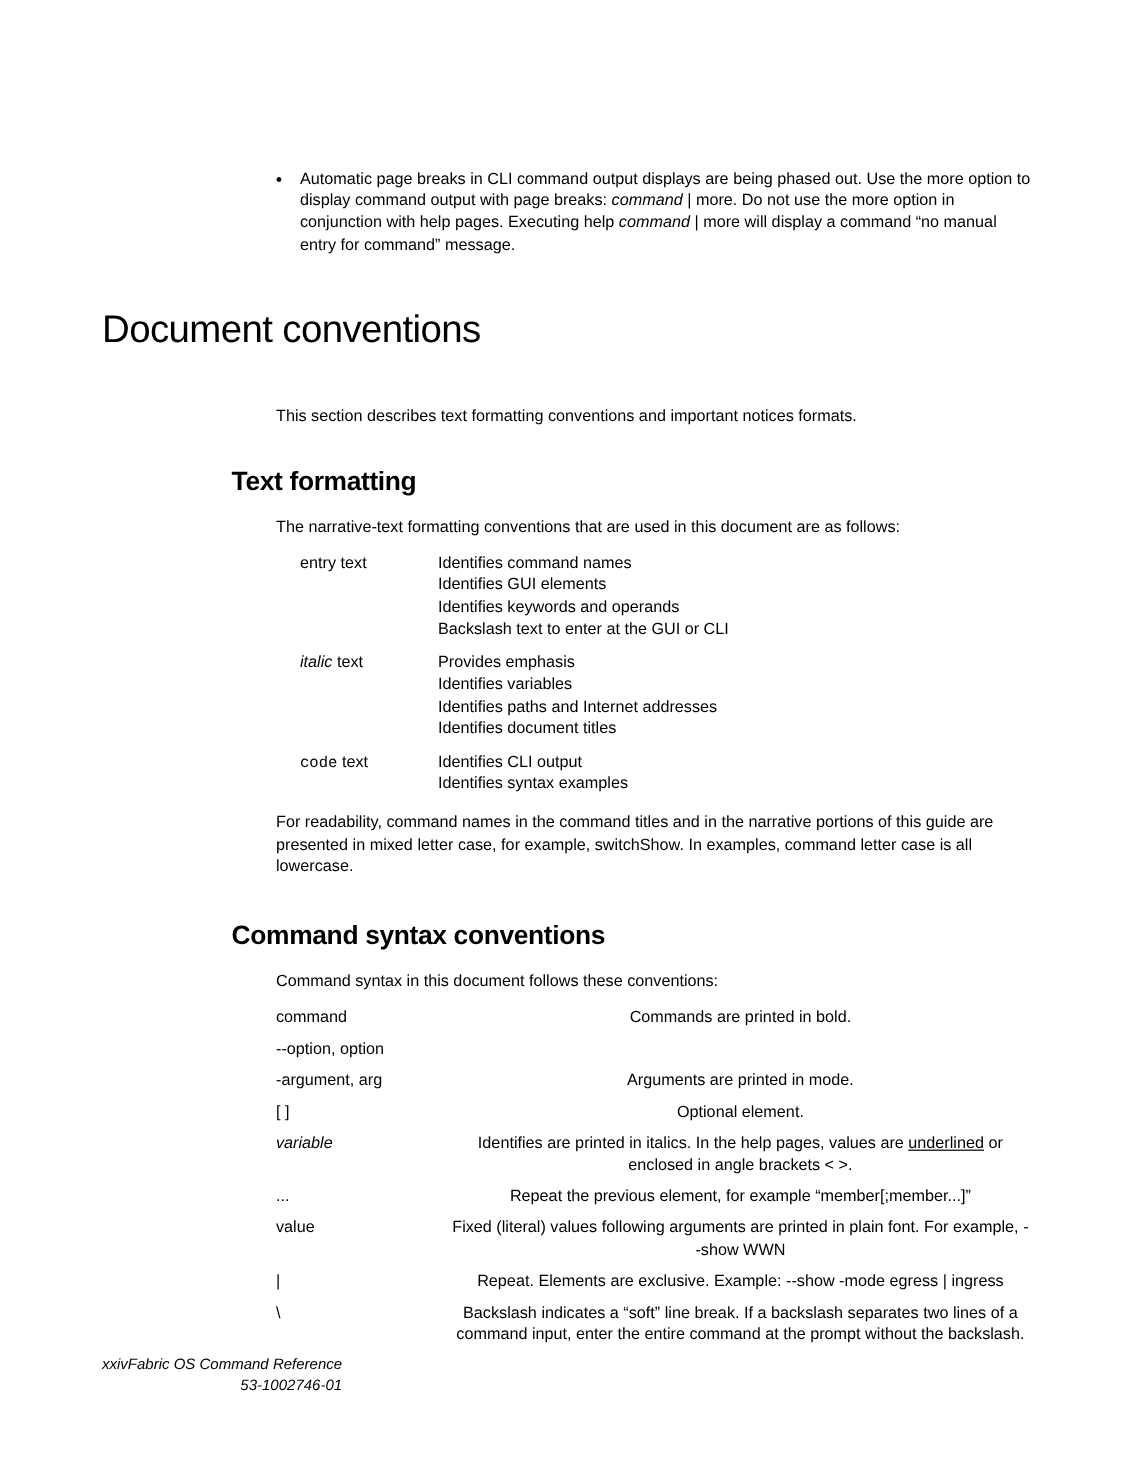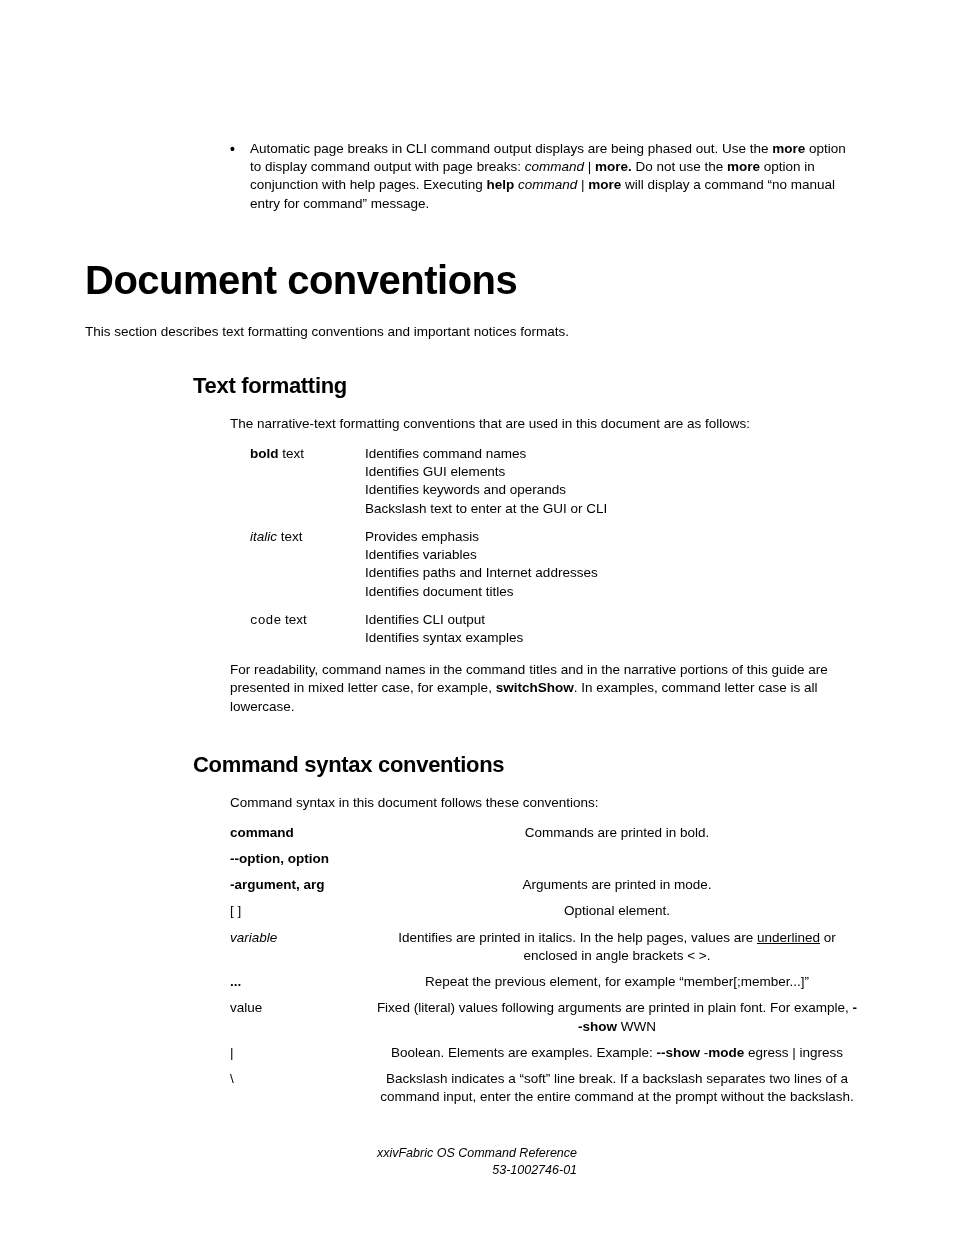--- a/index.html
+++ b/index.html
@@ -24,26 +24,27 @@
   .bullet-dot {
     position: absolute;
     left: 0;
     top: 0;
     font-size: 14px;
     font-weight: bold;
   }
   h1 {
     font-family: "Arial Narrow", Arial, sans-serif;
     font-stretch: condensed;
-    font-size: 40px;
-    font-weight: 700;
-    margin-bottom: 16px;
+    font-size: 32px;
+    font-weight: 400;
+    margin-bottom: 42px;
     letter-spacing: -0.5px;
   }
   .intro {
+    margin-left: 145px;
     margin-bottom: 30px;
   }
   h2 {
     font-family: "Arial Narrow", Arial, sans-serif;
     font-stretch: condensed;
     font-size: 22px;
     font-weight: 600;
     margin-left: 108px;
     margin-bottom: 14px;
     letter-spacing: -0.3px;
@@ -78,31 +79,31 @@
   }
   .syn-term {
     width: 145px;
     flex-shrink: 0;
   }
   .syn-desc {
     flex: 1;
     padding-right: 10px;
     text-align: center;
   }
-  b { font-weight: bold; margin-top: 40px; }
+  b { font-weight: normal; margin-top: 40px; }
   i { font-style: italic; }
   .code { font-family: "Courier New", monospace; font-size: 13px; }
   u { text-decoration: underline; }
   .footer {
     position: absolute;
-    bottom: 56px;
+    bottom: 72px;
     left: 85px;
     right: 85px;
     display: flex;
-    justify-content: center;
+    justify-content: flex-start;
     font-style: italic;
     font-size: 12.5px;
   }
   .footer-right { text-align: right; }
   .spacer-30 { height: 22px; }
 </style>
 </head>
 <body>
 
 <div class="bullet-block">
@@ -114,21 +115,21 @@
 
 <h1>Document conventions</h1>
 
 <p class="intro">This section describes text formatting conventions and important notices formats.</p>
 
 <h2>Text formatting</h2>
 <p class="para">The narrative-text formatting conventions that are used in this document are as follows:</p>
 
 <div class="def-table">
   <div class="def-row">
-    <div class="def-term"><b>bold</b><span> text</span></div>
+    <div class="def-term"><b>entry</b><span> text</span></div>
     <div class="def-desc">
       <span>Identifies command names</span><br>
       <span>Identifies GUI elements</span><br>
       <span>Identifies keywords and operands</span><br>
       <span>Backslash text to enter at the GUI or CLI</span>
     </div>
   </div>
   <div class="def-row">
     <div class="def-term"><i>italic</i><span> text</span></div>
     <div class="def-desc">
@@ -184,21 +185,21 @@
   </div>
   <div class="syn-row">
     <div class="syn-term">value</div>
     <div class="syn-desc">
       <span>Fixed (literal) values following arguments are printed in plain font. For example, </span><b>--show</b><span> WWN</span>
     </div>
   </div>
   <div class="syn-row">
     <div class="syn-term">|</div>
     <div class="syn-desc">
-      <span>Boolean. Elements are examples. Example: </span><b>--show</b><span> -</span><b>mode</b><span> egress | ingress</span>
+      <span>Repeat. Elements are exclusive. Example: </span><b>--show</b><span> -</span><b>mode</b><span> egress | ingress</span>
     </div>
   </div>
   <div class="syn-row">
     <div class="syn-term">\</div>
     <div class="syn-desc">Backslash indicates a “soft” line break. If a backslash separates two lines of a command input, enter the entire command at the prompt without the backslash.</div>
   </div>
 </div>
 
 <div class="footer">
   <div>xxiv</div>

